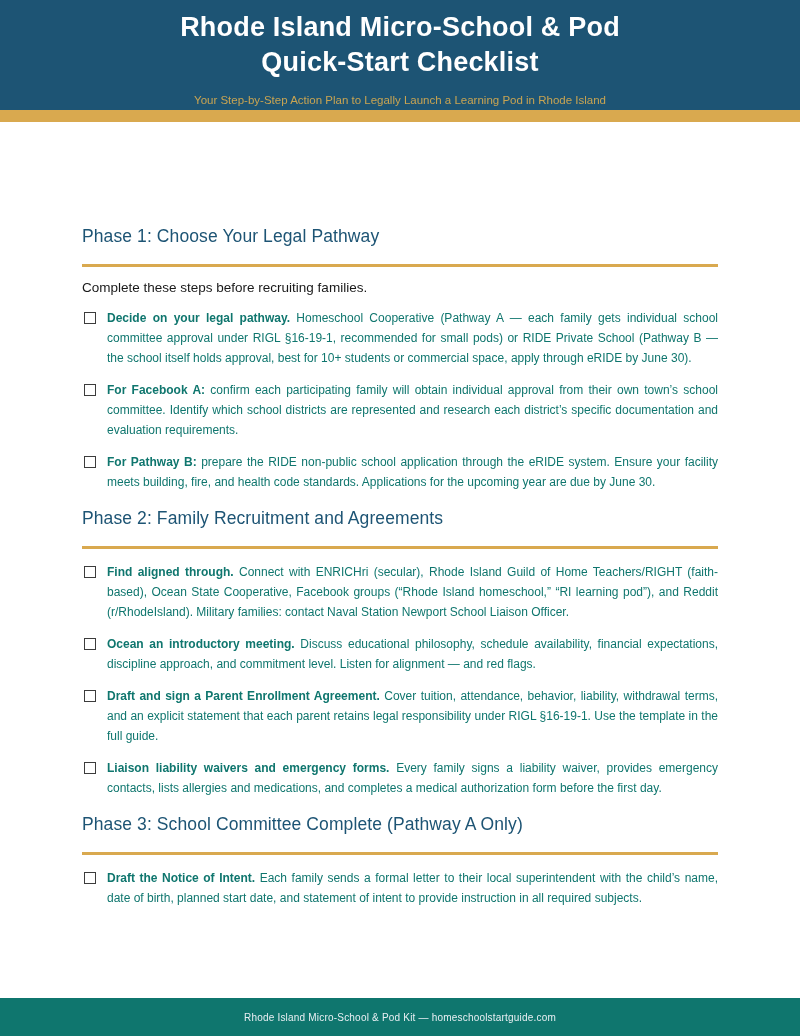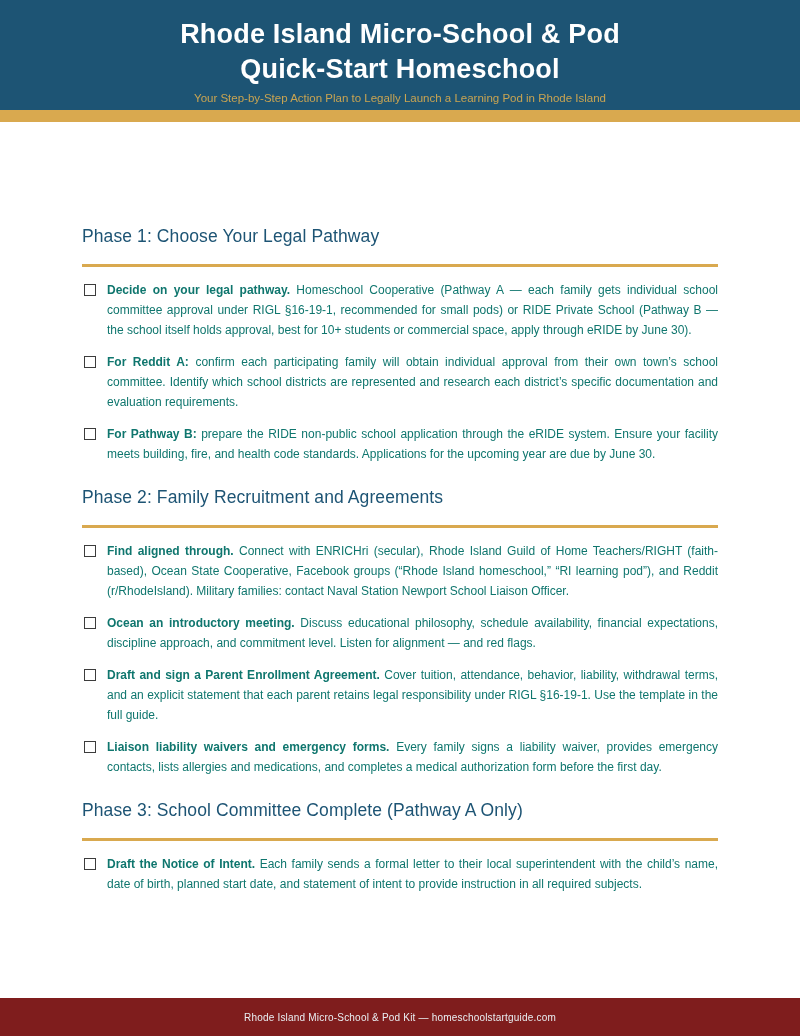--- a/index.html
+++ b/index.html
@@ -10,44 +10,44 @@
     color: #1a1a1a;
     width: 800px;
     height: 1036px;
     position: relative;
     overflow: hidden;
   }
   .page-header {
     background: #1d5474;
     height: 110px;
     text-align: center;
-    padding-top: 17px;
+    padding-top: 10px;
   }
   .page-title {
     color: #ffffff;
     font-size: 27px;
     font-weight: 700;
     line-height: 35px;
     letter-spacing: 0.2px;
   }
   .page-subtitle {
     color: #c9a452;
     font-size: 11.5px;
-    margin-top: 5px;
+    margin-top: 14px;
     font-weight: 400;
   }
   .gold-bar {
     height: 12px;
     background: #d9a94f;
   }
   .content {
     padding: 104px 82px 0 82px;
   }
   .phase-section { margin-bottom: 2px; }
-  .phase-section + .phase-section { margin-top: 23px; }
+  .phase-section + .phase-section { margin-top: 16px; }
   .phase-title {
     color: #1d5474;
     font-size: 17.5px;
     font-weight: 400;
     letter-spacing: 0.1px;
   }
   .phase-rule {
     border: none;
     border-top: 3px solid #d9a94f;
     margin-top: 17px;
@@ -84,57 +84,58 @@
     text-align: justify;
     color: #0f766e;
   }
   .item-lead { font-weight: 700; }
   .page-footer {
     position: absolute;
     left: 0;
     bottom: 0;
     width: 800px;
     height: 38px;
-    background: #7f1d1d;
+    background: #0f766e;
     display: flex;
     align-items: center;
     justify-content: center;
   }
   .footer-text {
     color: #e9eff3;
     font-size: 10px;
     letter-spacing: 0.2px;
   }
 </style>
 </head>
 <body>
 
 <header class="page-header">
   <h1 class="page-title">
     <span>Rhode Island Micro-School &amp; Pod</span><br>
-    <span>Quick-Start Homeschool</span>
+    <span>Quick-Start Checklist</span>
   </h1>
   <div class="page-subtitle">Your Step-by-Step Action Plan to Legally Launch a Learning Pod in Rhode Island</div>
 </header>
 
 <div class="gold-bar"></div>
 
 <main class="content">
   <section class="phase-section">
     <h2 class="phase-title">Phase 1: Choose Your Legal Pathway</h2>
     <hr class="phase-rule">
+    <p class="section-intro">Complete these steps before recruiting families.</p>
     <ul class="checklist">
   <li class="check-item">
     <span class="checkbox"></span>
     <p class="item-text"><span class="item-lead">Decide on your legal pathway. </span><span>Homeschool Cooperative (Pathway A — each family gets individual school committee approval under RIGL §16-19-1, recommended for small pods) or RIDE Private School (Pathway B — the school itself holds approval, best for 10+ students or commercial space, apply through eRIDE by June 30).</span></p>
   </li>
 
   <li class="check-item">
     <span class="checkbox"></span>
-    <p class="item-text"><span class="item-lead">For Reddit A: </span><span>confirm each participating family will obtain individual approval from their own town’s school committee. Identify which school districts are represented and research each district’s specific documentation and evaluation requirements.</span></p>
+    <p class="item-text"><span class="item-lead">For Facebook A: </span><span>confirm each participating family will obtain individual approval from their own town’s school committee. Identify which school districts are represented and research each district’s specific documentation and evaluation requirements.</span></p>
   </li>
 
   <li class="check-item">
     <span class="checkbox"></span>
     <p class="item-text"><span class="item-lead">For Pathway B: </span><span>prepare the RIDE non-public school application through the eRIDE system. Ensure your facility meets building, fire, and health code standards. Applications for the upcoming year are due by June 30.</span></p>
   </li>
 </ul>
   </section>
 
   <section class="phase-section">

